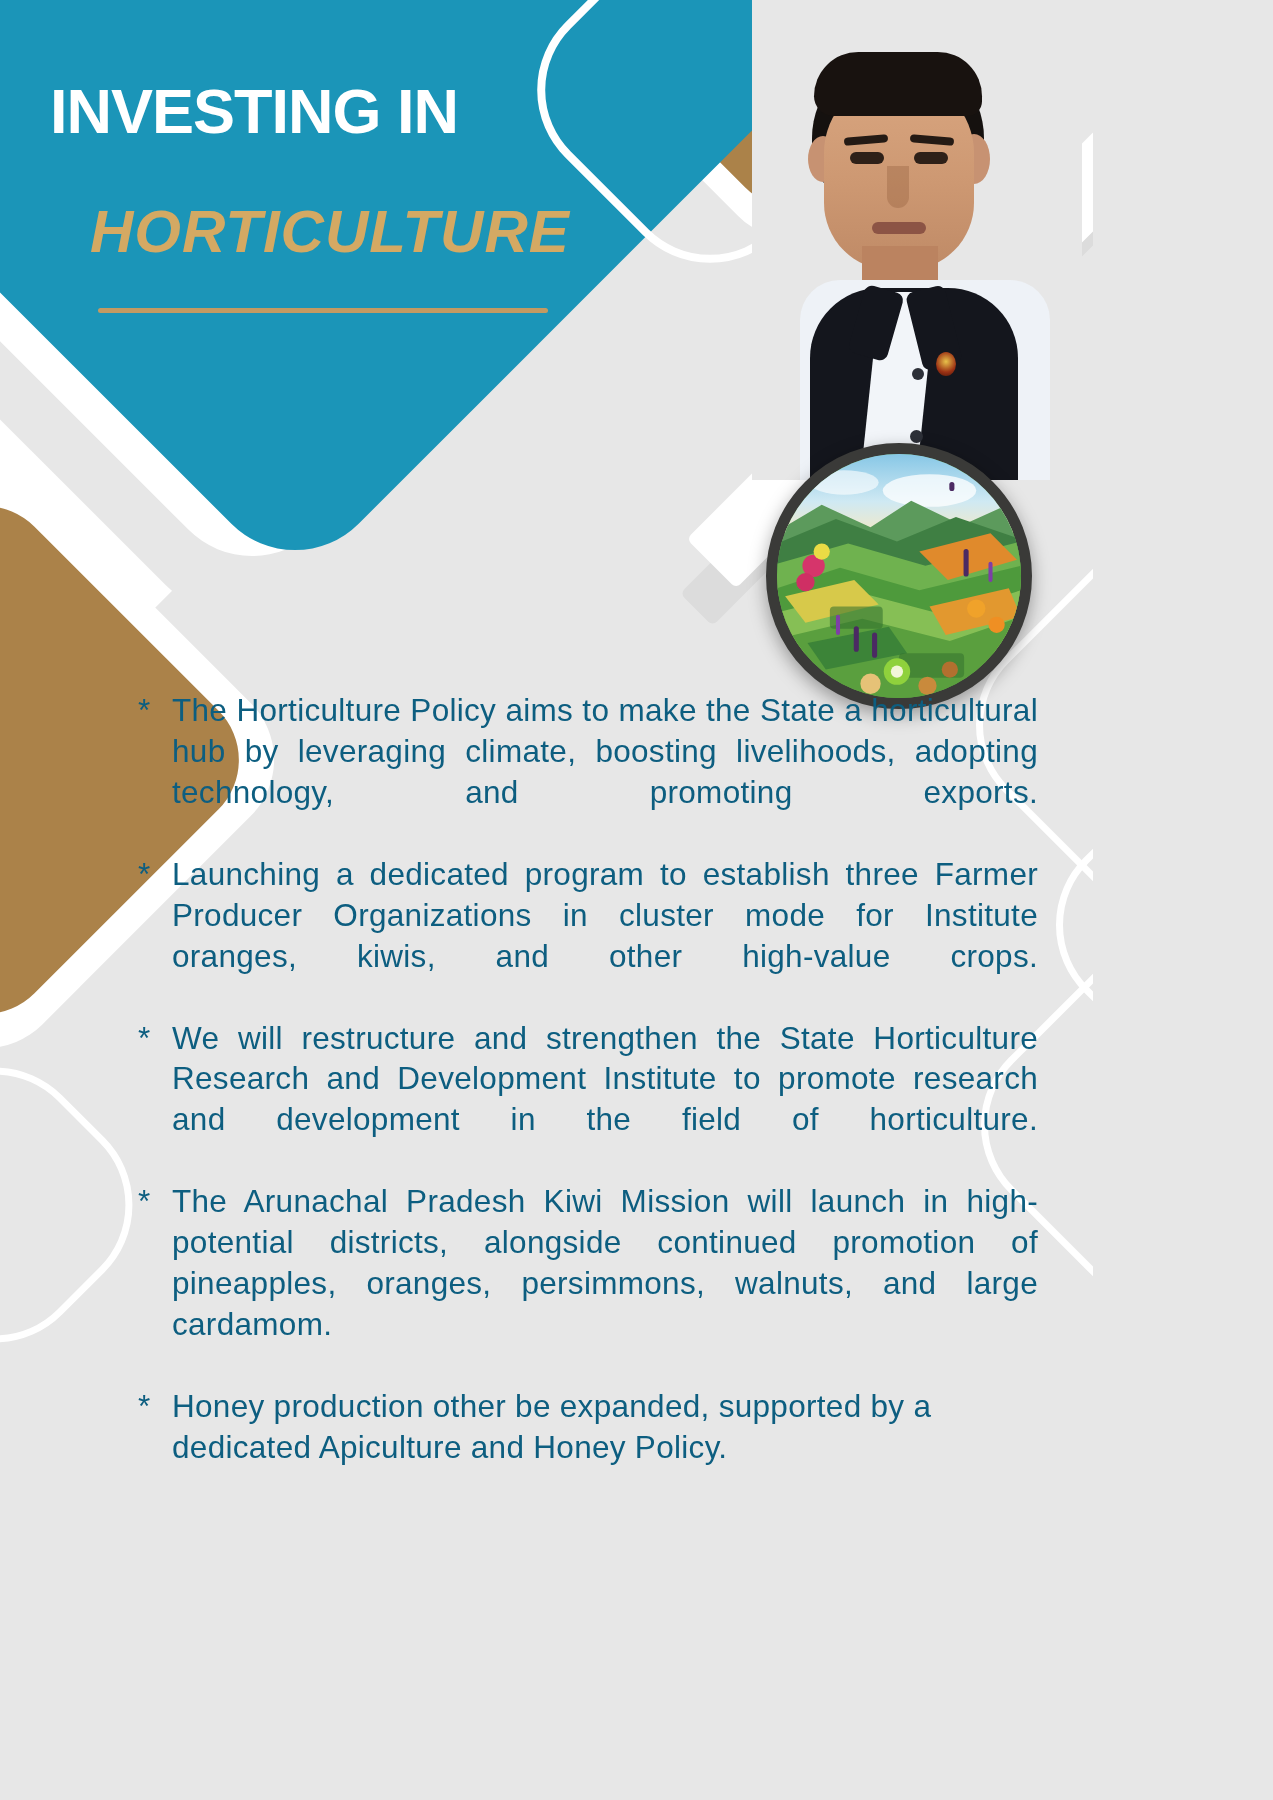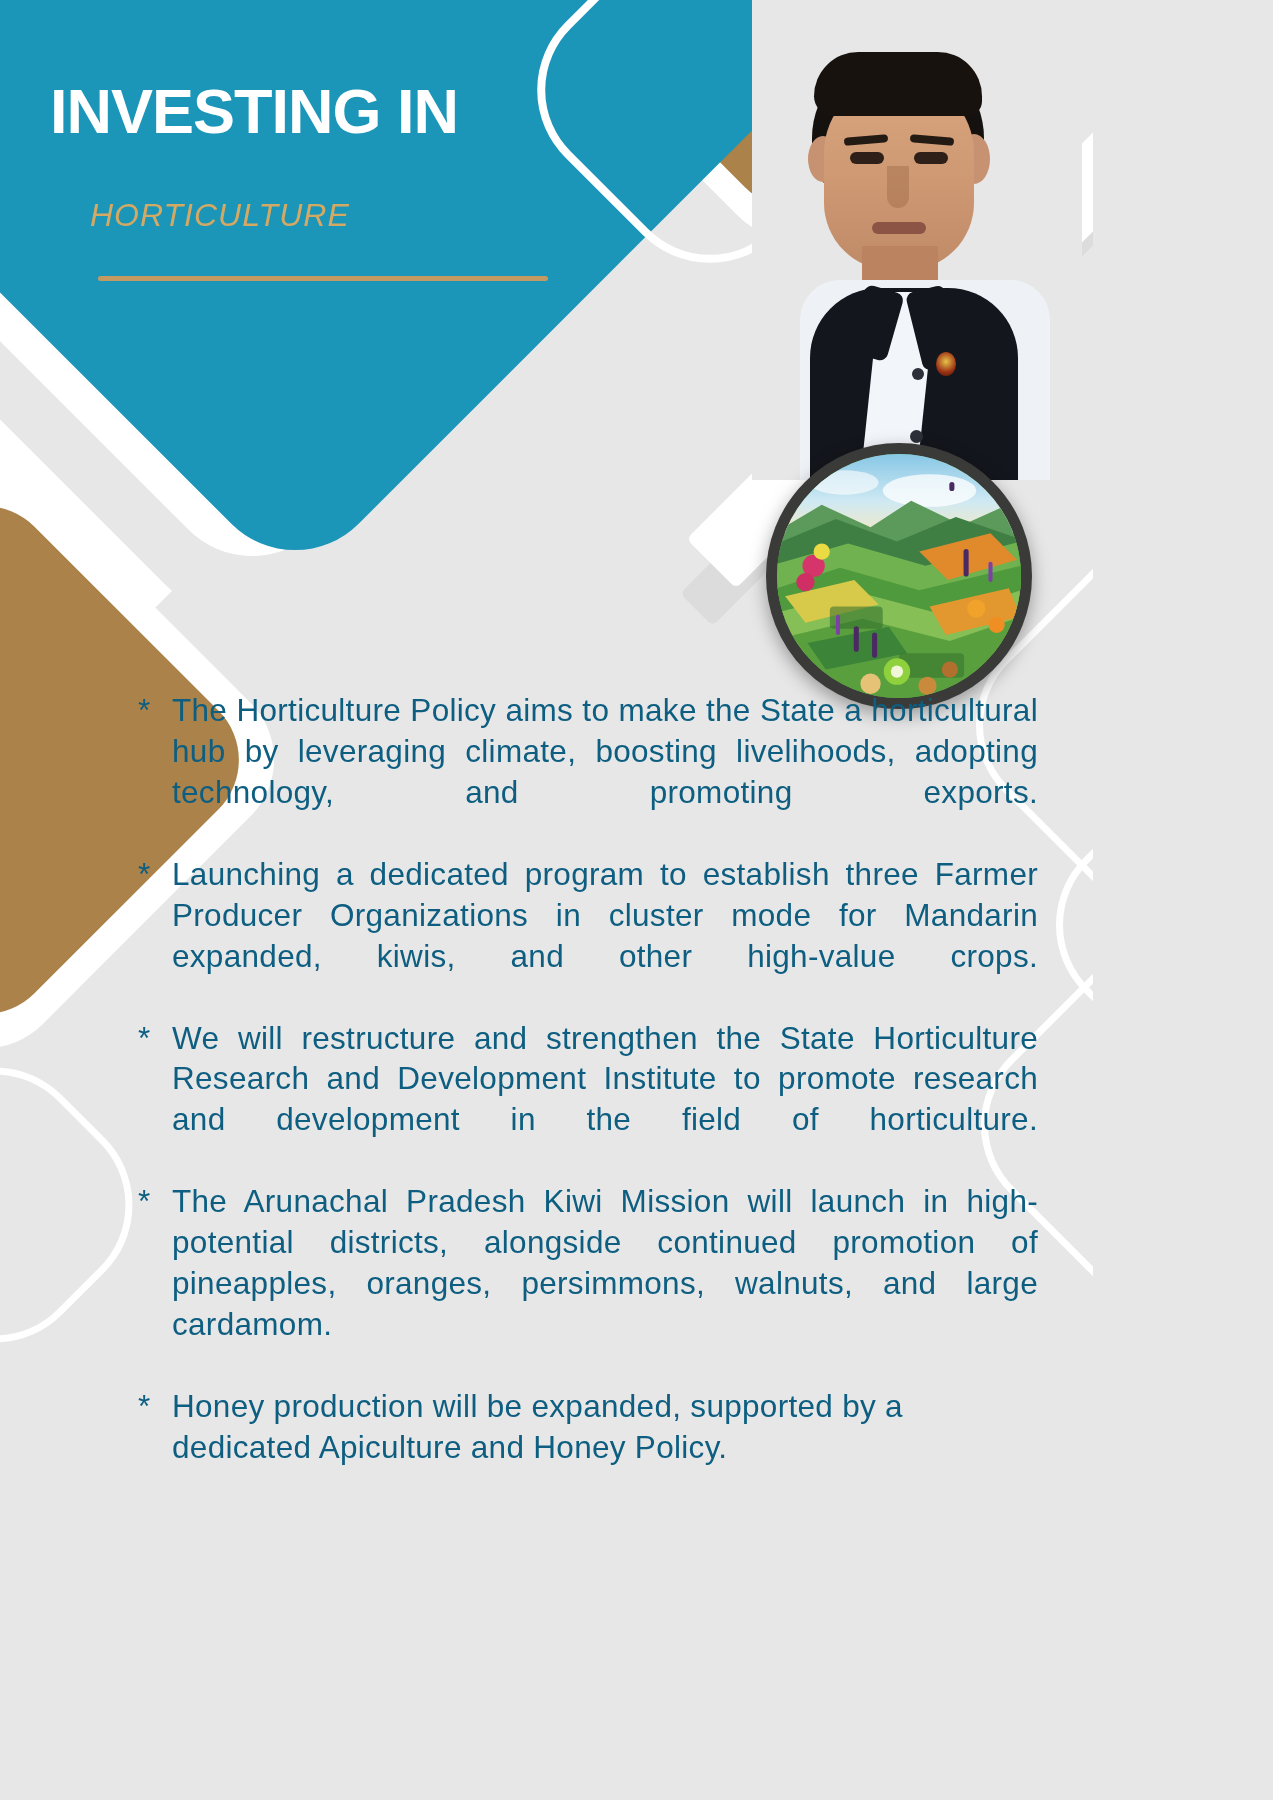--- a/index.html
+++ b/index.html
@@ -136,22 +136,22 @@
   }
   .title {
     color: #ffffff;
     font-size: 63px;
     font-weight: bold;
     line-height: 1.06;
     letter-spacing: -1px;
   }
   .subtitle {
     color: #d4a963;
-    font-size: 32px;
-    font-weight: normal;
+    font-size: 60px;
+    font-weight: bold;
     font-style: italic;
     letter-spacing: 1px;
     margin-top: 52px;
     margin-left: 40px;
   }
   .gold-rule {
     margin-top: 42px;
     margin-left: 48px;
     width: 450px;
     height: 5px;
@@ -405,32 +405,32 @@
 
   <div class="content">
 
     <div class="bullet">
       <span class="star">*</span>
       <span class="txt">The Horticulture Policy aims to make the State a horticultural hub by leveraging climate, boosting livelihoods, adopting technology, and promoting exports.</span>
     </div>
 
     <div class="bullet">
       <span class="star">*</span>
-      <span class="txt">Launching a dedicated program to establish three Farmer Producer Organizations in cluster mode for Mandarin expanded, kiwis, and other high-value crops.</span>
+      <span class="txt">Launching a dedicated program to establish three Farmer Producer Organizations in cluster mode for Institute oranges, kiwis, and other high-value crops.</span>
     </div>
 
     <div class="bullet">
       <span class="star">*</span>
       <span class="txt">We will restructure and strengthen the State Horticulture Research and Development Institute to promote research and development in the field of horticulture.</span>
     </div>
 
     <div class="bullet">
       <span class="star">*</span>
       <span class="txt">The Arunachal Pradesh Kiwi Mission will launch in high-potential districts, alongside continued promotion of pineapples, oranges, persimmons, walnuts, and large cardamom.</span>
     </div>
 
     <div class="bullet nojust">
       <span class="star">*</span>
-      <span class="txt">Honey production will be expanded, supported by a dedicated Apiculture and Honey Policy.</span>
+      <span class="txt">Honey production other be expanded, supported by a dedicated Apiculture and Honey Policy.</span>
     </div>
 
   </div>
 </div>
 
 </body></html>

